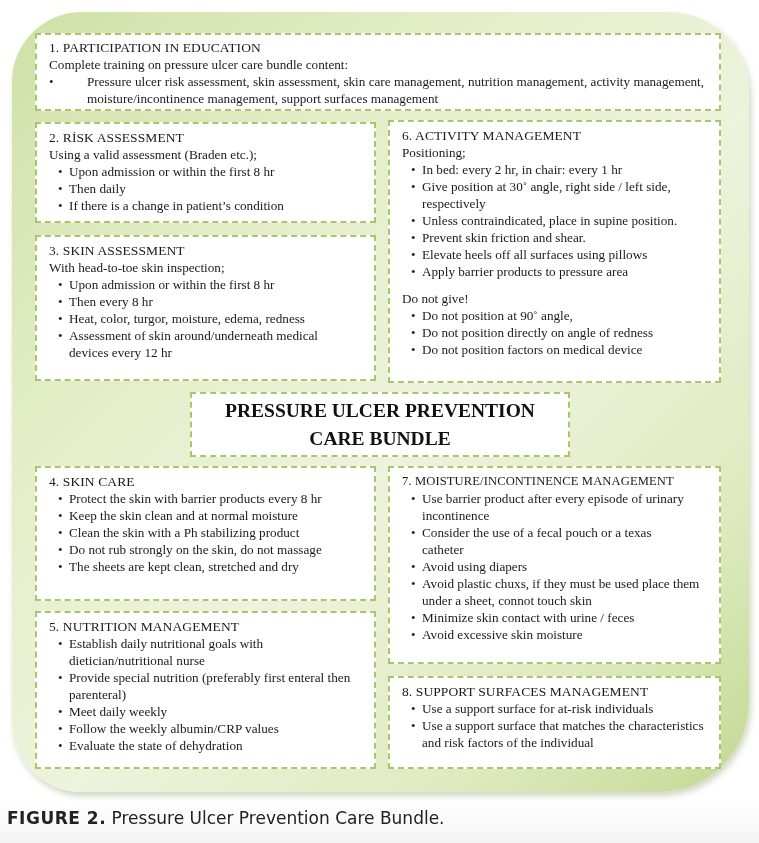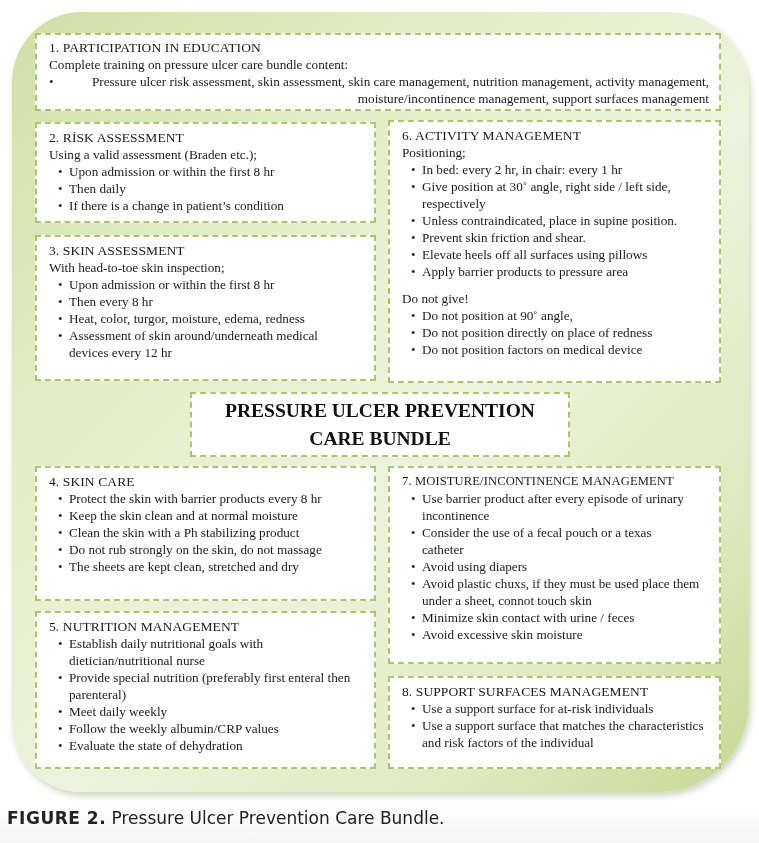--- a/index.html
+++ b/index.html
@@ -25,21 +25,21 @@
   .box h3 {
     margin: 0; font-size: 13.5px; font-weight: normal; line-height: 17px;
     letter-spacing: 0.1px;
   }
   .box p { margin: 0; }
   .box ul { margin: 0; padding: 0; list-style: none; }
   .box li { position: relative; padding-left: 20px; }
   .box li::before {
     content: "•"; position: absolute; left: 9px; top: 0; font-size: 13px;
   }
-  .box1 li { padding-left: 38px; text-align: right; }
+  .box1 li { padding-left: 38px; }
   .box1 li::before { left: 0; }
   .gap { height: 10px; }
   .title-box {
     position: absolute; left: 190px; top: 392px; width: 380px; height: 65px;
     background: #ffffff; border: 2px dashed #a9c66a; box-sizing: border-box;
     text-align: center; font-weight: bold; font-size: 19.5px; line-height: 28px;
     padding-top: 3px; color: #111;
   }
   .caption {
     position: absolute; left: 7px; top: 808px; width: 752px; height: 35px;
@@ -94,21 +94,21 @@
     <li>Give position at 30˚ angle, right side / left side, respectively</li>
     <li>Unless contraindicated, place in supine position.</li>
     <li>Prevent skin friction and shear.</li>
     <li>Elevate heels off all surfaces using pillows</li>
     <li>Apply barrier products to pressure area</li>
   </ul>
   <div class="gap"></div>
   <p>Do not give!</p>
   <ul>
     <li>Do not position at 90˚ angle,</li>
-    <li>Do not position directly on place of redness</li>
+    <li>Do not position directly on angle of redness</li>
     <li>Do not position factors on medical device</li>
   </ul>
 </div>
 
 <div class="title-box">
   <div>PRESSURE ULCER PREVENTION</div>
   <div>CARE BUNDLE</div>
 </div>
 
 <div class="box" style="left:35px; top:466px; width:341px; height:135px;">

